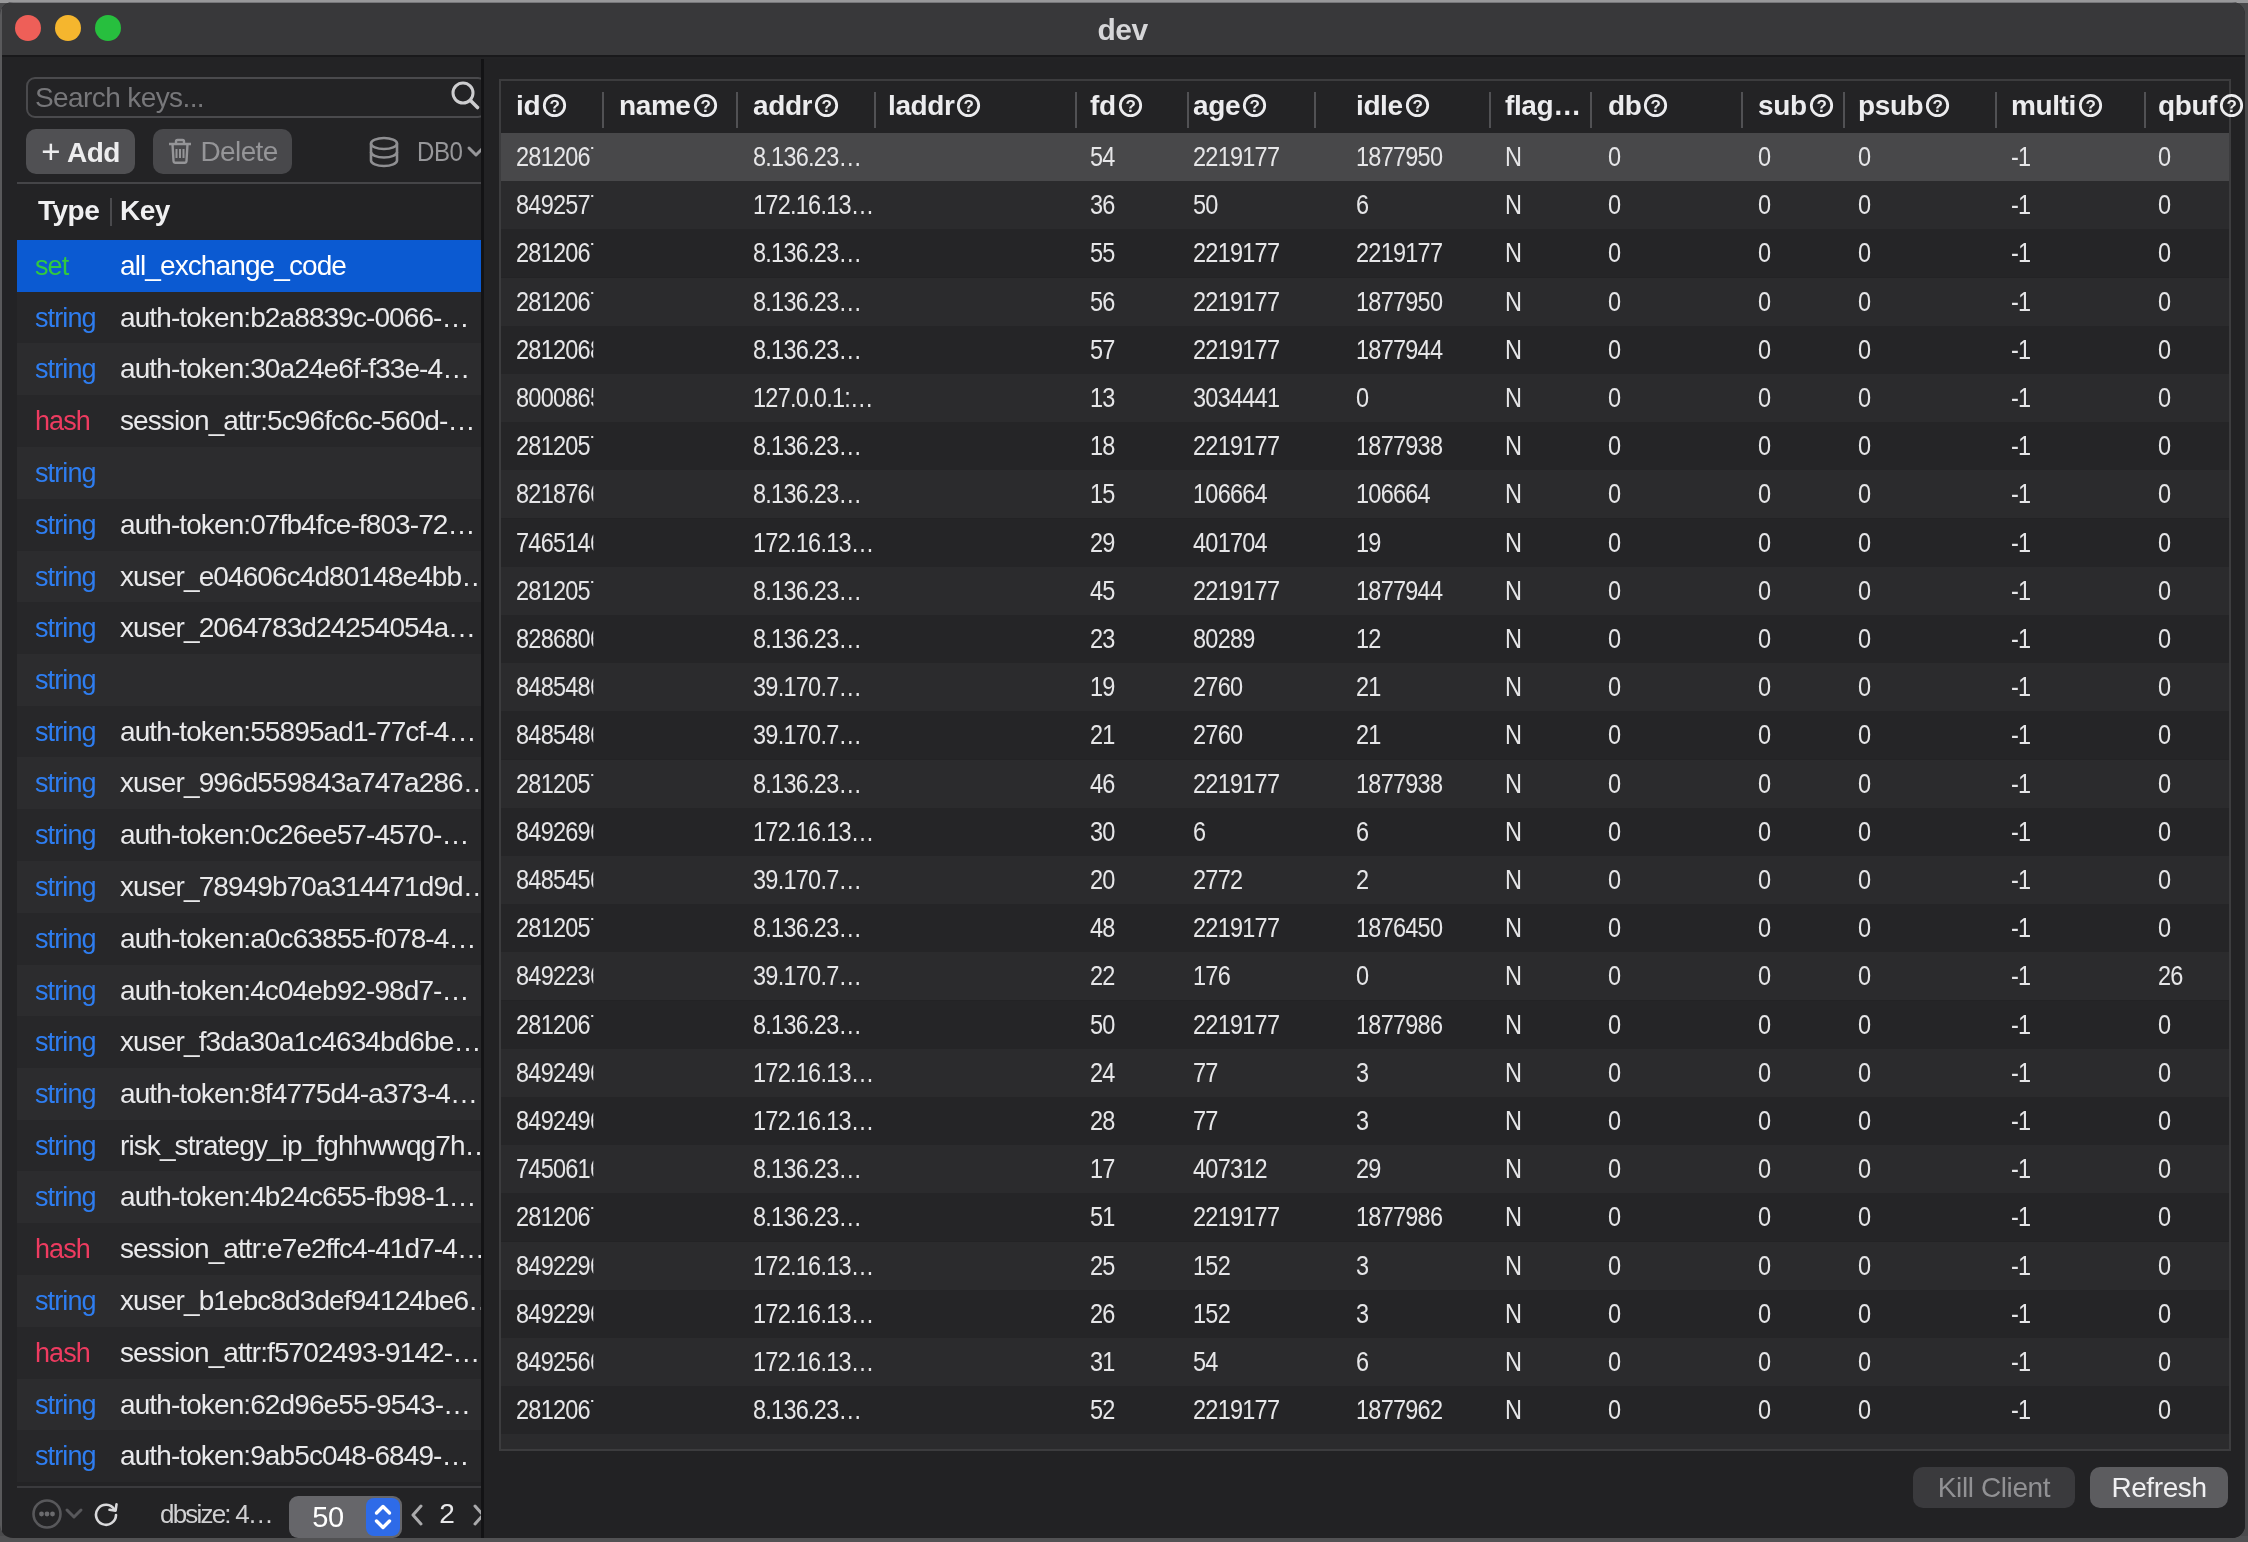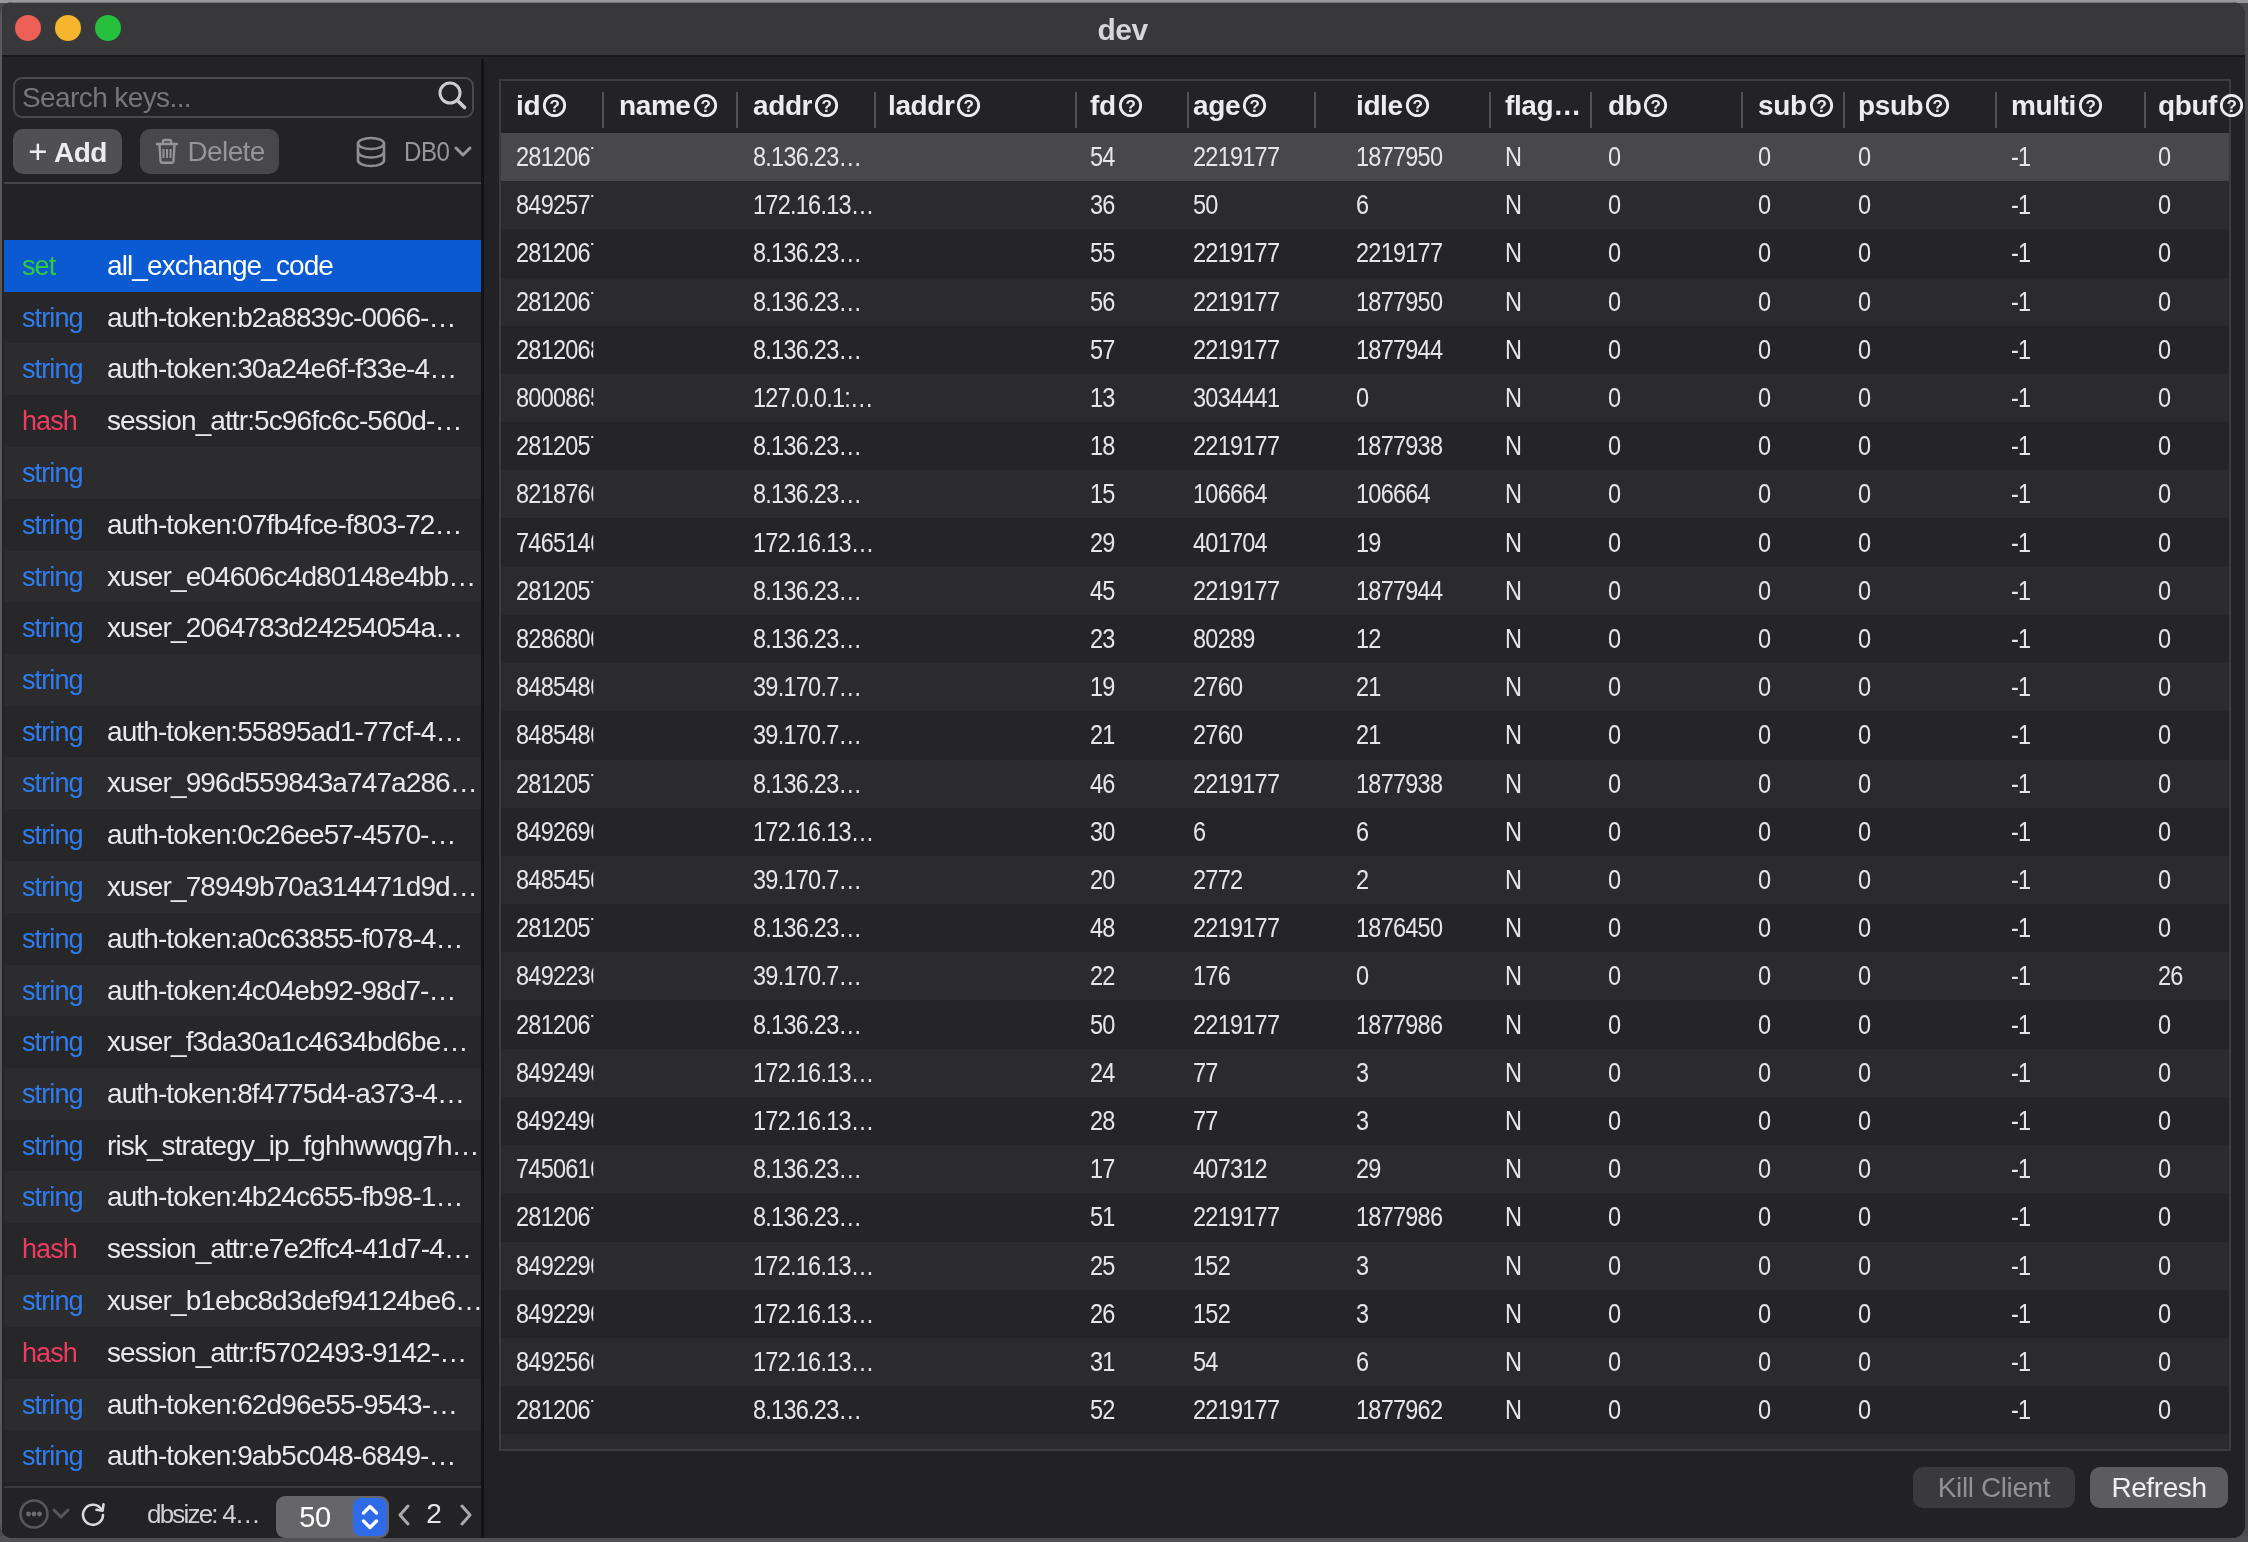--- a/index.html
+++ b/index.html
@@ -9,21 +9,21 @@
 #botstrip{position:absolute;left:0;bottom:0;width:100%;height:6px;background:#515153}
 #win{position:absolute;left:0;top:2px;width:2245px;height:1536px;background:#232325;
  border-radius:13px;overflow:hidden;z-index:2}
 #winledge{position:absolute;left:0;top:0;width:2px;height:100%;background:#59595b;z-index:9}
 #wintedge{position:absolute;left:0;top:0;width:100%;height:1px;background:#77777a;z-index:9}
 #titlebar{position:absolute;left:0;top:0;width:100%;height:55px;background:#38383a;
  border-bottom:2px solid #19191b}
 .light{position:absolute;top:13px;width:26px;height:26px;border-radius:50%}
 #title{position:absolute;top:0;left:0;width:100%;height:55px;line-height:55px;text-align:center;
  color:#d6d6d8;font-size:30px;font-weight:700;letter-spacing:-0.5px}
-#sidebar{position:absolute;left:4px;top:57px;width:382px;height:1479px;background:#232325}
+#sidebar{position:absolute;left:17px;top:57px;width:382px;height:1479px;background:#232325}
 #vdiv{position:absolute;left:481px;top:57px;width:3px;height:1479px;background:#131315}
 #main{position:absolute;left:484px;top:57px;width:1761px;height:1479px;background:#222224}
 #searchbox{position:absolute;left:9px;top:18px;width:461px;height:41px;border:2px solid #4a4a4d;
  border-radius:9px;color:#77777a;font-size:28px;line-height:37px;padding-left:7px;letter-spacing:-0.6px}
 .btn{position:absolute;border-radius:10px;font-size:28px;letter-spacing:-0.6px;text-align:center}
 #addbtn{left:9px;top:70px;width:109px;height:45px;background:#505053;color:#ececee;line-height:45px}
 #delbtn{left:136px;top:70px;width:139px;height:45px;background:#48484b;color:#959598;line-height:45px}
 #hsep1{position:absolute;left:0;top:123px;width:481px;height:2px;background:#454548}
 .srow{position:absolute;left:0;width:481px;height:52px;line-height:52px;font-size:28px;letter-spacing:-0.9px;white-space:nowrap;overflow:hidden}
 .stype{position:absolute;left:18px;font-size:27px}
@@ -65,20 +65,25 @@
           <ellipse cx="18" cy="9.5" rx="13" ry="5.5" fill="none" stroke="#8f8f92" stroke-width="2.6"></ellipse>
           <path d="M5 9.5v8.5c0 3 5.8 5.5 13 5.5s13-2.5 13-5.5V9.5" fill="none" stroke="#8f8f92" stroke-width="2.6"></path>
           <path d="M5 18v8.5c0 3 5.8 5.5 13 5.5s13-2.5 13-5.5V18" fill="none" stroke="#8f8f92" stroke-width="2.6"></path>
         </svg>
         <span style="position:absolute;left:51px;top:0;line-height:45px;color:#97979a;font-size:28px;letter-spacing:-0.5px;transform:scaleX(0.86);transform-origin:0 50%">DB0</span>
         <svg style="position:absolute;left:100px;top:16px" width="20" height="14" viewBox="0 0 20 14">
           <path d="M3 3l7 7 7-7" fill="none" stroke="#97979a" stroke-width="3" stroke-linecap="round" stroke-linejoin="round"></path>
         </svg>
       </div>
 <div id="hsep1"></div>
+<div id="listhead">
+        <span style="position:absolute;left:21px;top:0;line-height:53px">Type</span>
+        <span style="position:absolute;left:103px;top:0;line-height:53px">Key</span>
+        <div style="position:absolute;left:93px;top:14px;width:2px;height:28px;background:#4a4a4d"></div>
+      </div>
 <div class="srow" style="top:181px;background:#0b5ad2">
         <span class="stype" style="color:#31c93f">set</span>
         <span class="skey" style="color:#ffffff">all_exchange_code</span>
       </div>
 <div class="srow" style="top:233px;background:#272729">
         <span class="stype" style="color:#2e7df0">string</span>
         <span class="skey" style="color:#e9e9eb">auth-token:b2a8839c-0066-…</span>
       </div>
 <div class="srow" style="top:284px;background:#2c2c2e">
         <span class="stype" style="color:#2e7df0">string</span>

